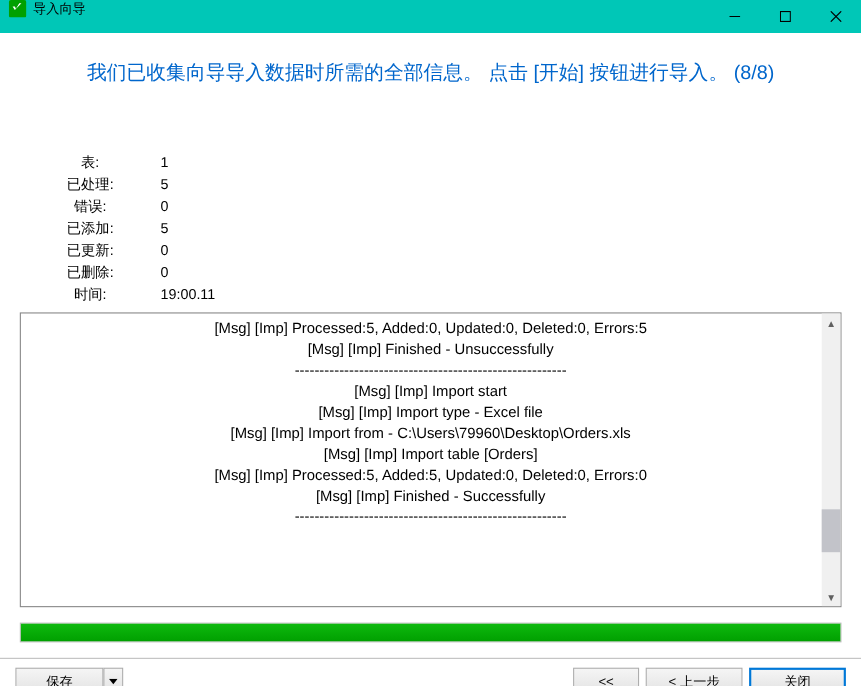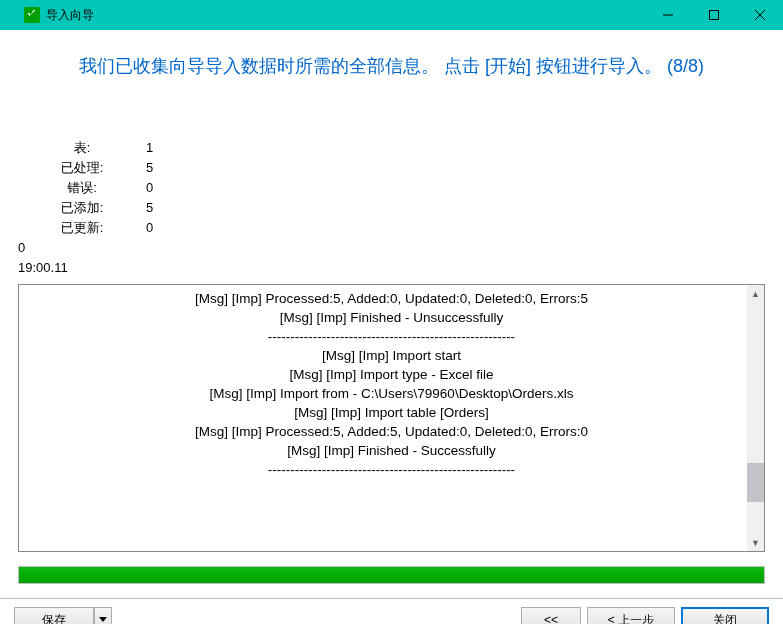--- a/index.html
+++ b/index.html
@@ -1,17 +1,17 @@
 <!DOCTYPE html>
 <html><head>
   <meta charset="utf-8">
   <style>
     * { box-sizing: border-box; margin: 0; padding: 0; }
     body { font-family: "Microsoft YaHei", "Segoe UI", sans-serif; font-size: 13px; background: #fff; width: 783px; height: 624px; overflow: hidden; }
-    .titlebar { background: #00c7b7; height: 30px; display: flex; align-items: center; padding-left: 24px; color: #000; }
+    .titlebar { background: #00c7b7; height: 30px; display: flex; align-items: flex-start; padding-left: 8px; color: #000; }
     .titlebar .app-icon { width: 16px; height: 16px; margin-right: 6px; display: inline-block; position: relative; }
     .titlebar .app-icon svg { display:block; }
     .titlebar .title { font-size: 12px; flex: 1; }
     .titlebar .win-controls { display: flex; height: 100%; }
     .titlebar .win-btn { width: 46px; height: 100%; display:flex; align-items:center; justify-content:center; }
     .titlebar .win-btn svg { display:block; }
     .content { padding: 16px 18px 0 18px; text-align: center; }
     .headline { color: #0066cc; font-size: 18px; margin-top: 8px; margin-bottom: 6px; }
     .stats { margin-top: 60px; font-size: 13px; }
     .stats .row { display:flex; line-height: 20px; }
@@ -81,23 +81,25 @@
       </div>
     <div class="row">
         <span class="label">已添加:</span>
         <span class="value">5</span>
       </div>
     <div class="row">
         <span class="label">已更新:</span>
         <span class="value">0</span>
       </div>
     <div class="row">
+        <span class="label">已删除:</span>
         <span class="value">0</span>
       </div>
     <div class="row">
+        <span class="label">时间:</span>
         <span class="value">19:00.11</span>
       </div>
   </div>
 
   <div class="log-box">
     <div class="log-inner">[Msg] [Imp] Processed:5, Added:0, Updated:0, Deleted:0, Errors:5
 [Msg] [Imp] Finished - Unsuccessfully
 -------------------------------------------------------
 [Msg] [Imp] Import start
 [Msg] [Imp] Import type - Excel file

